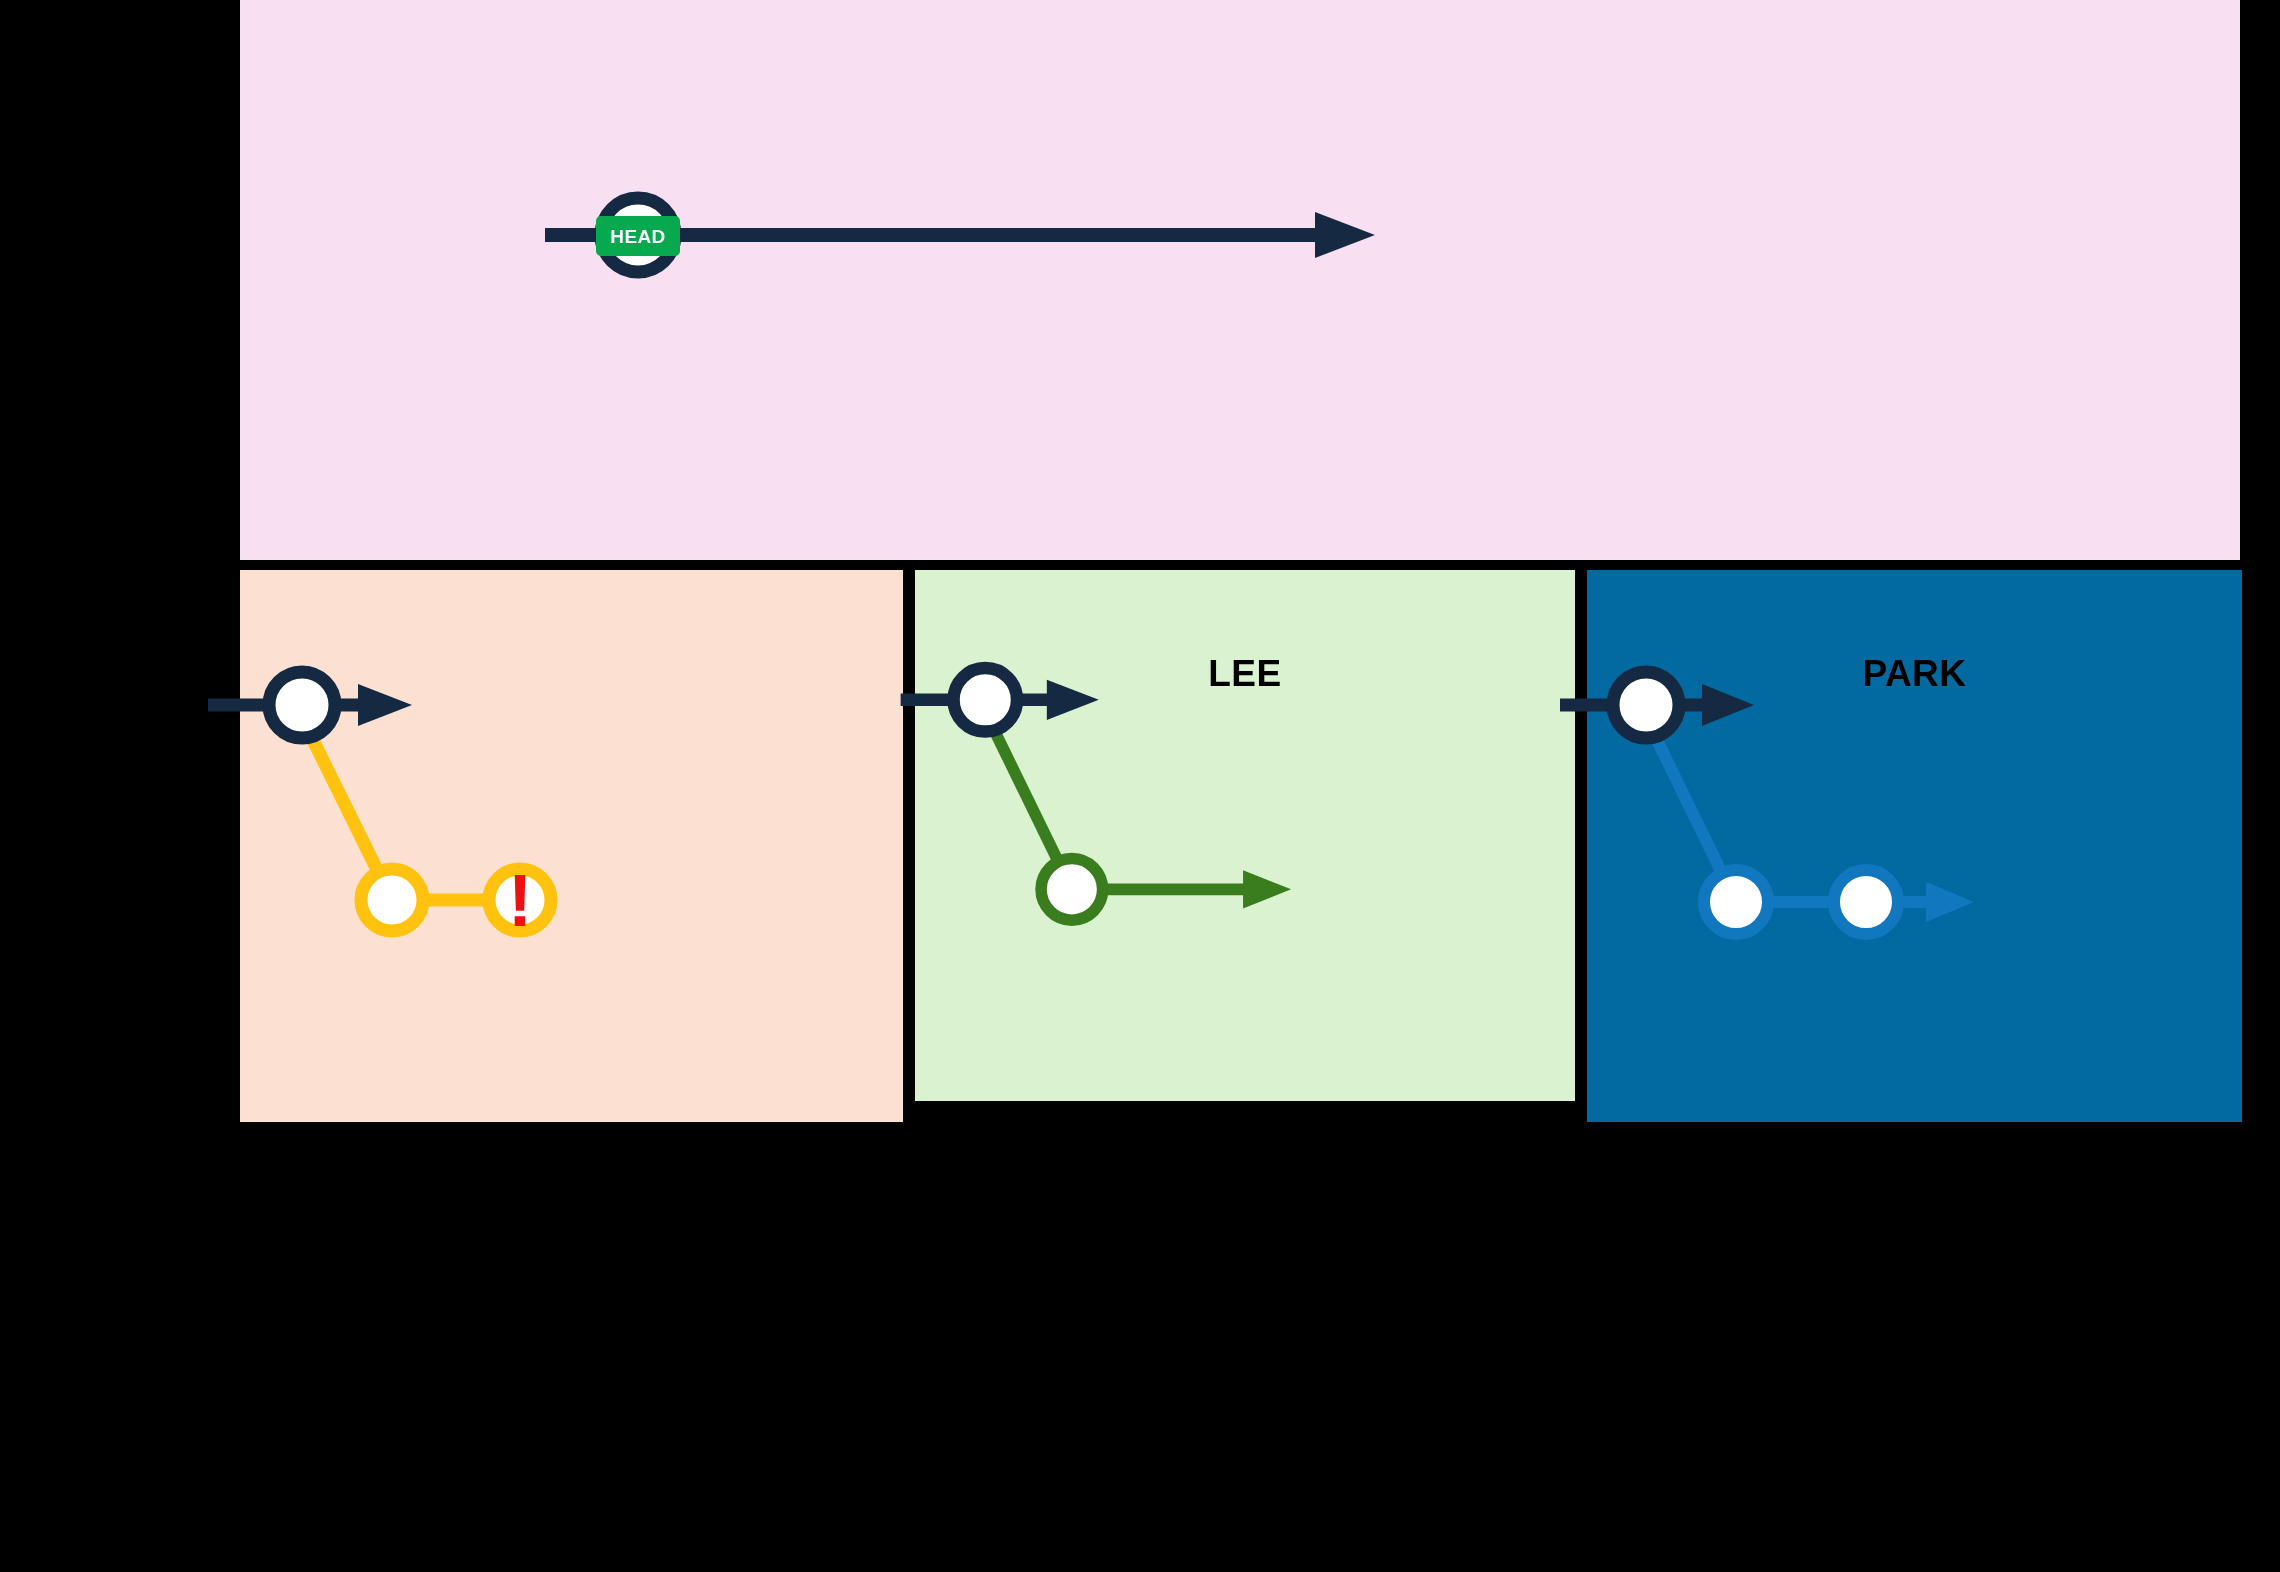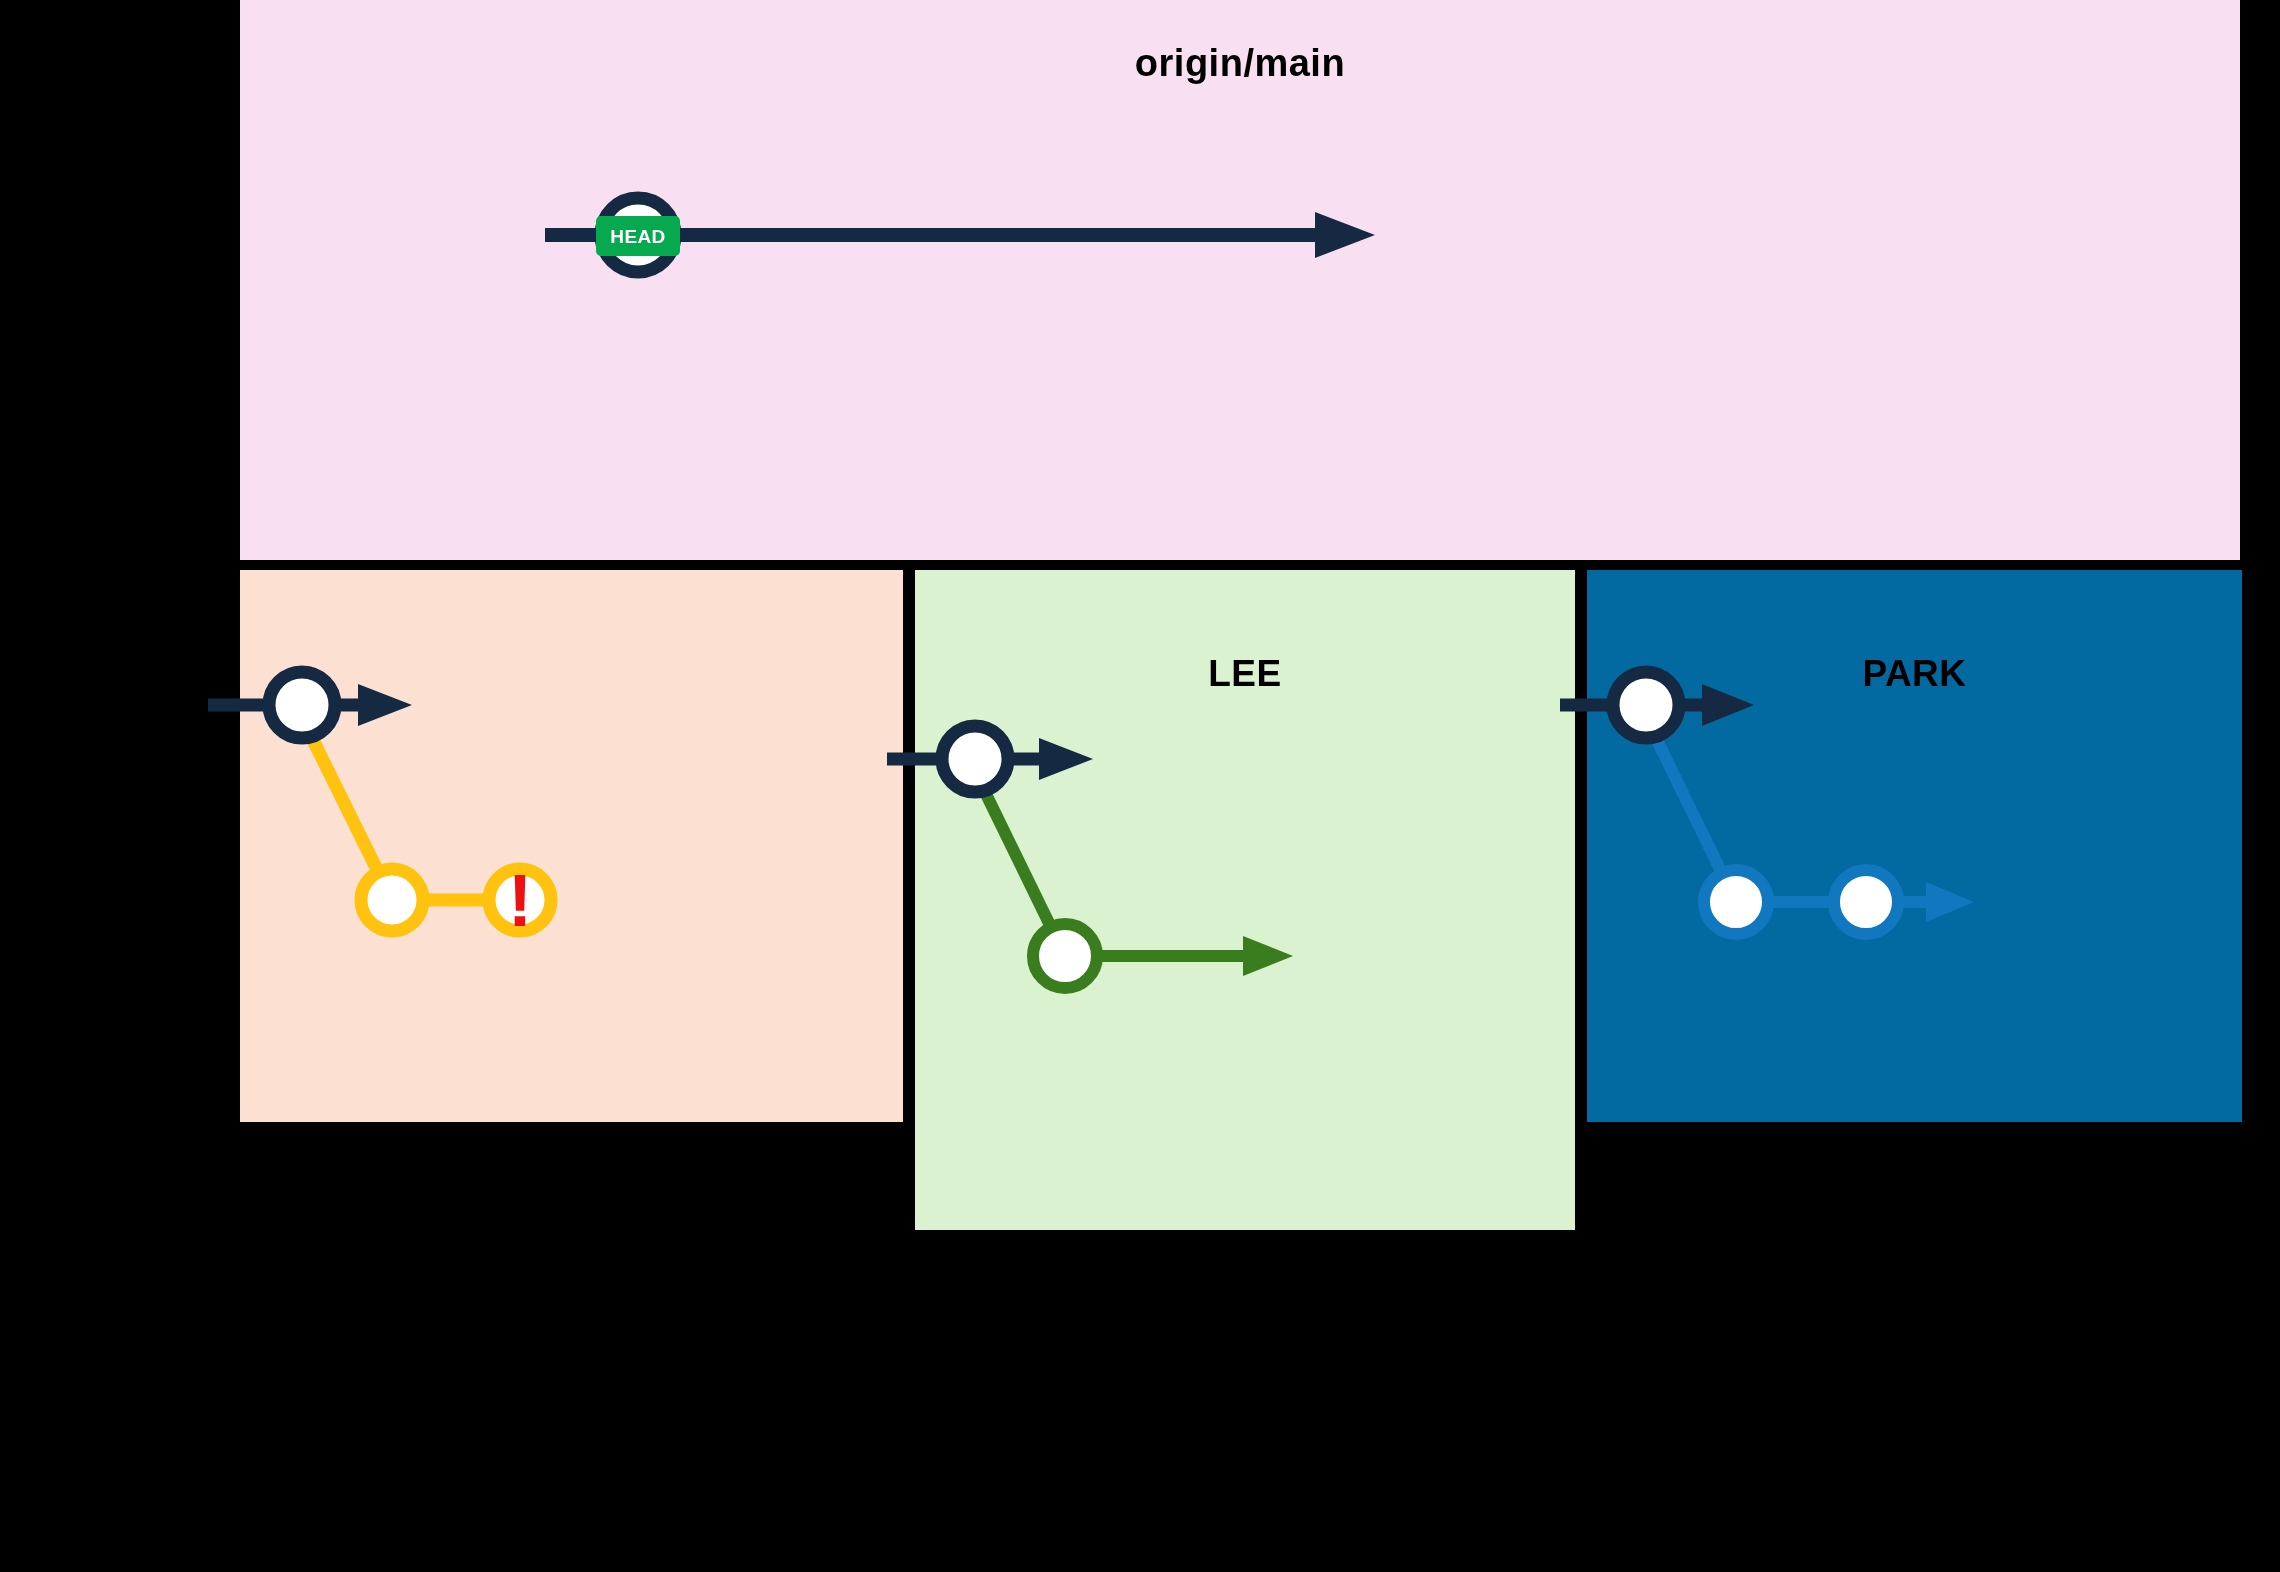--- a/index.html
+++ b/index.html
@@ -36,21 +36,21 @@
     left: 240px;
     top: 570px;
     width: 663px;
     height: 552px;
     background: #fce1d3;
   }
   #lee-panel {
     left: 915px;
     top: 570px;
     width: 660px;
-    height: 660px;
+    height: 531px;
     background: #dbf2d0;
   }
   #park-panel {
     left: 1587px;
     top: 570px;
     width: 655px;
     height: 552px;
     background: #0369a1;
   }
 
@@ -100,21 +100,20 @@
     font-weight: bold;
     fill: #ee1111;
   }
 </style>
 </head>
 <body>
 
 <div class="stage">
 
   <div class="panel" id="remote-panel">
-    <div class="panel-title">origin/main</div>
 
     <svg class="graph" viewBox="0 0 2000 600" preserveAspectRatio="none">
 
       <line x1="305" y1="275" x2="1100" y2="275" stroke="#152a42" stroke-width="14"></line>
 
       <polygon points="1075,252 1135,275 1075,298" fill="#152a42"></polygon>
 
       <circle cx="398" cy="275" r="37" fill="#ffffff" stroke="#152a42" stroke-width="13"></circle>
 
       <rect x="356" y="256" width="84" height="40" rx="5" ry="5" fill="#06a94d"></rect>

